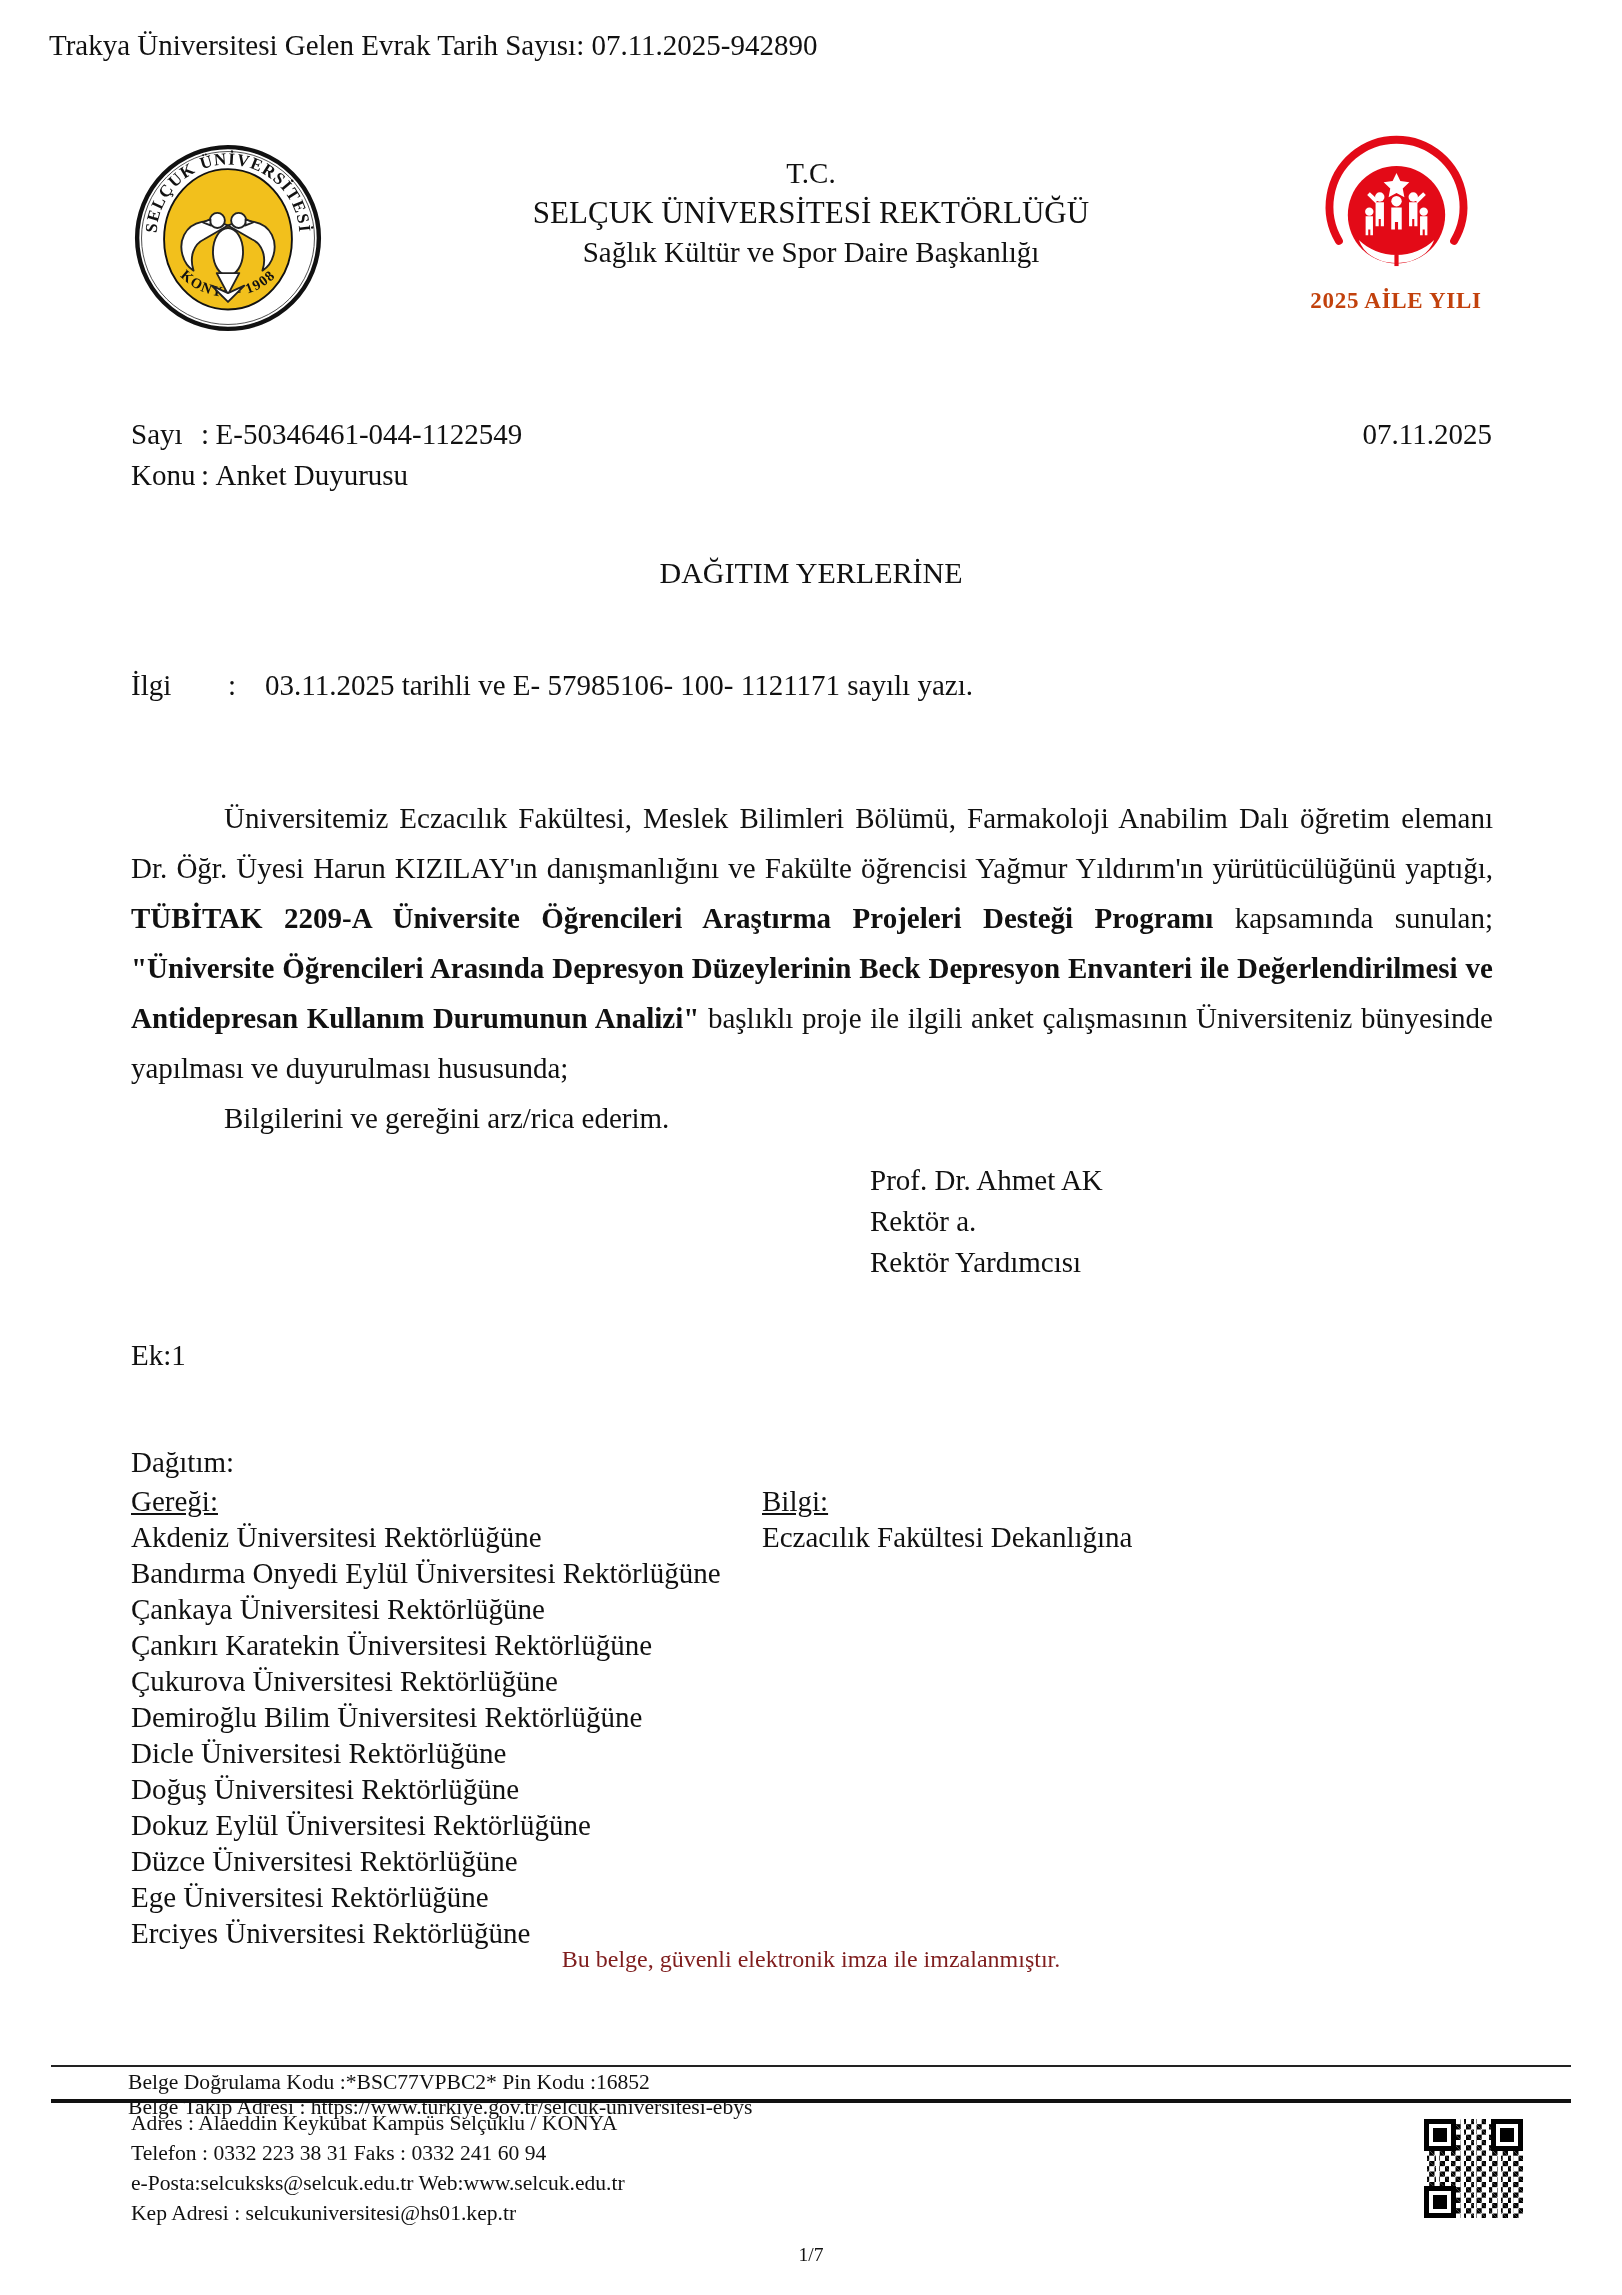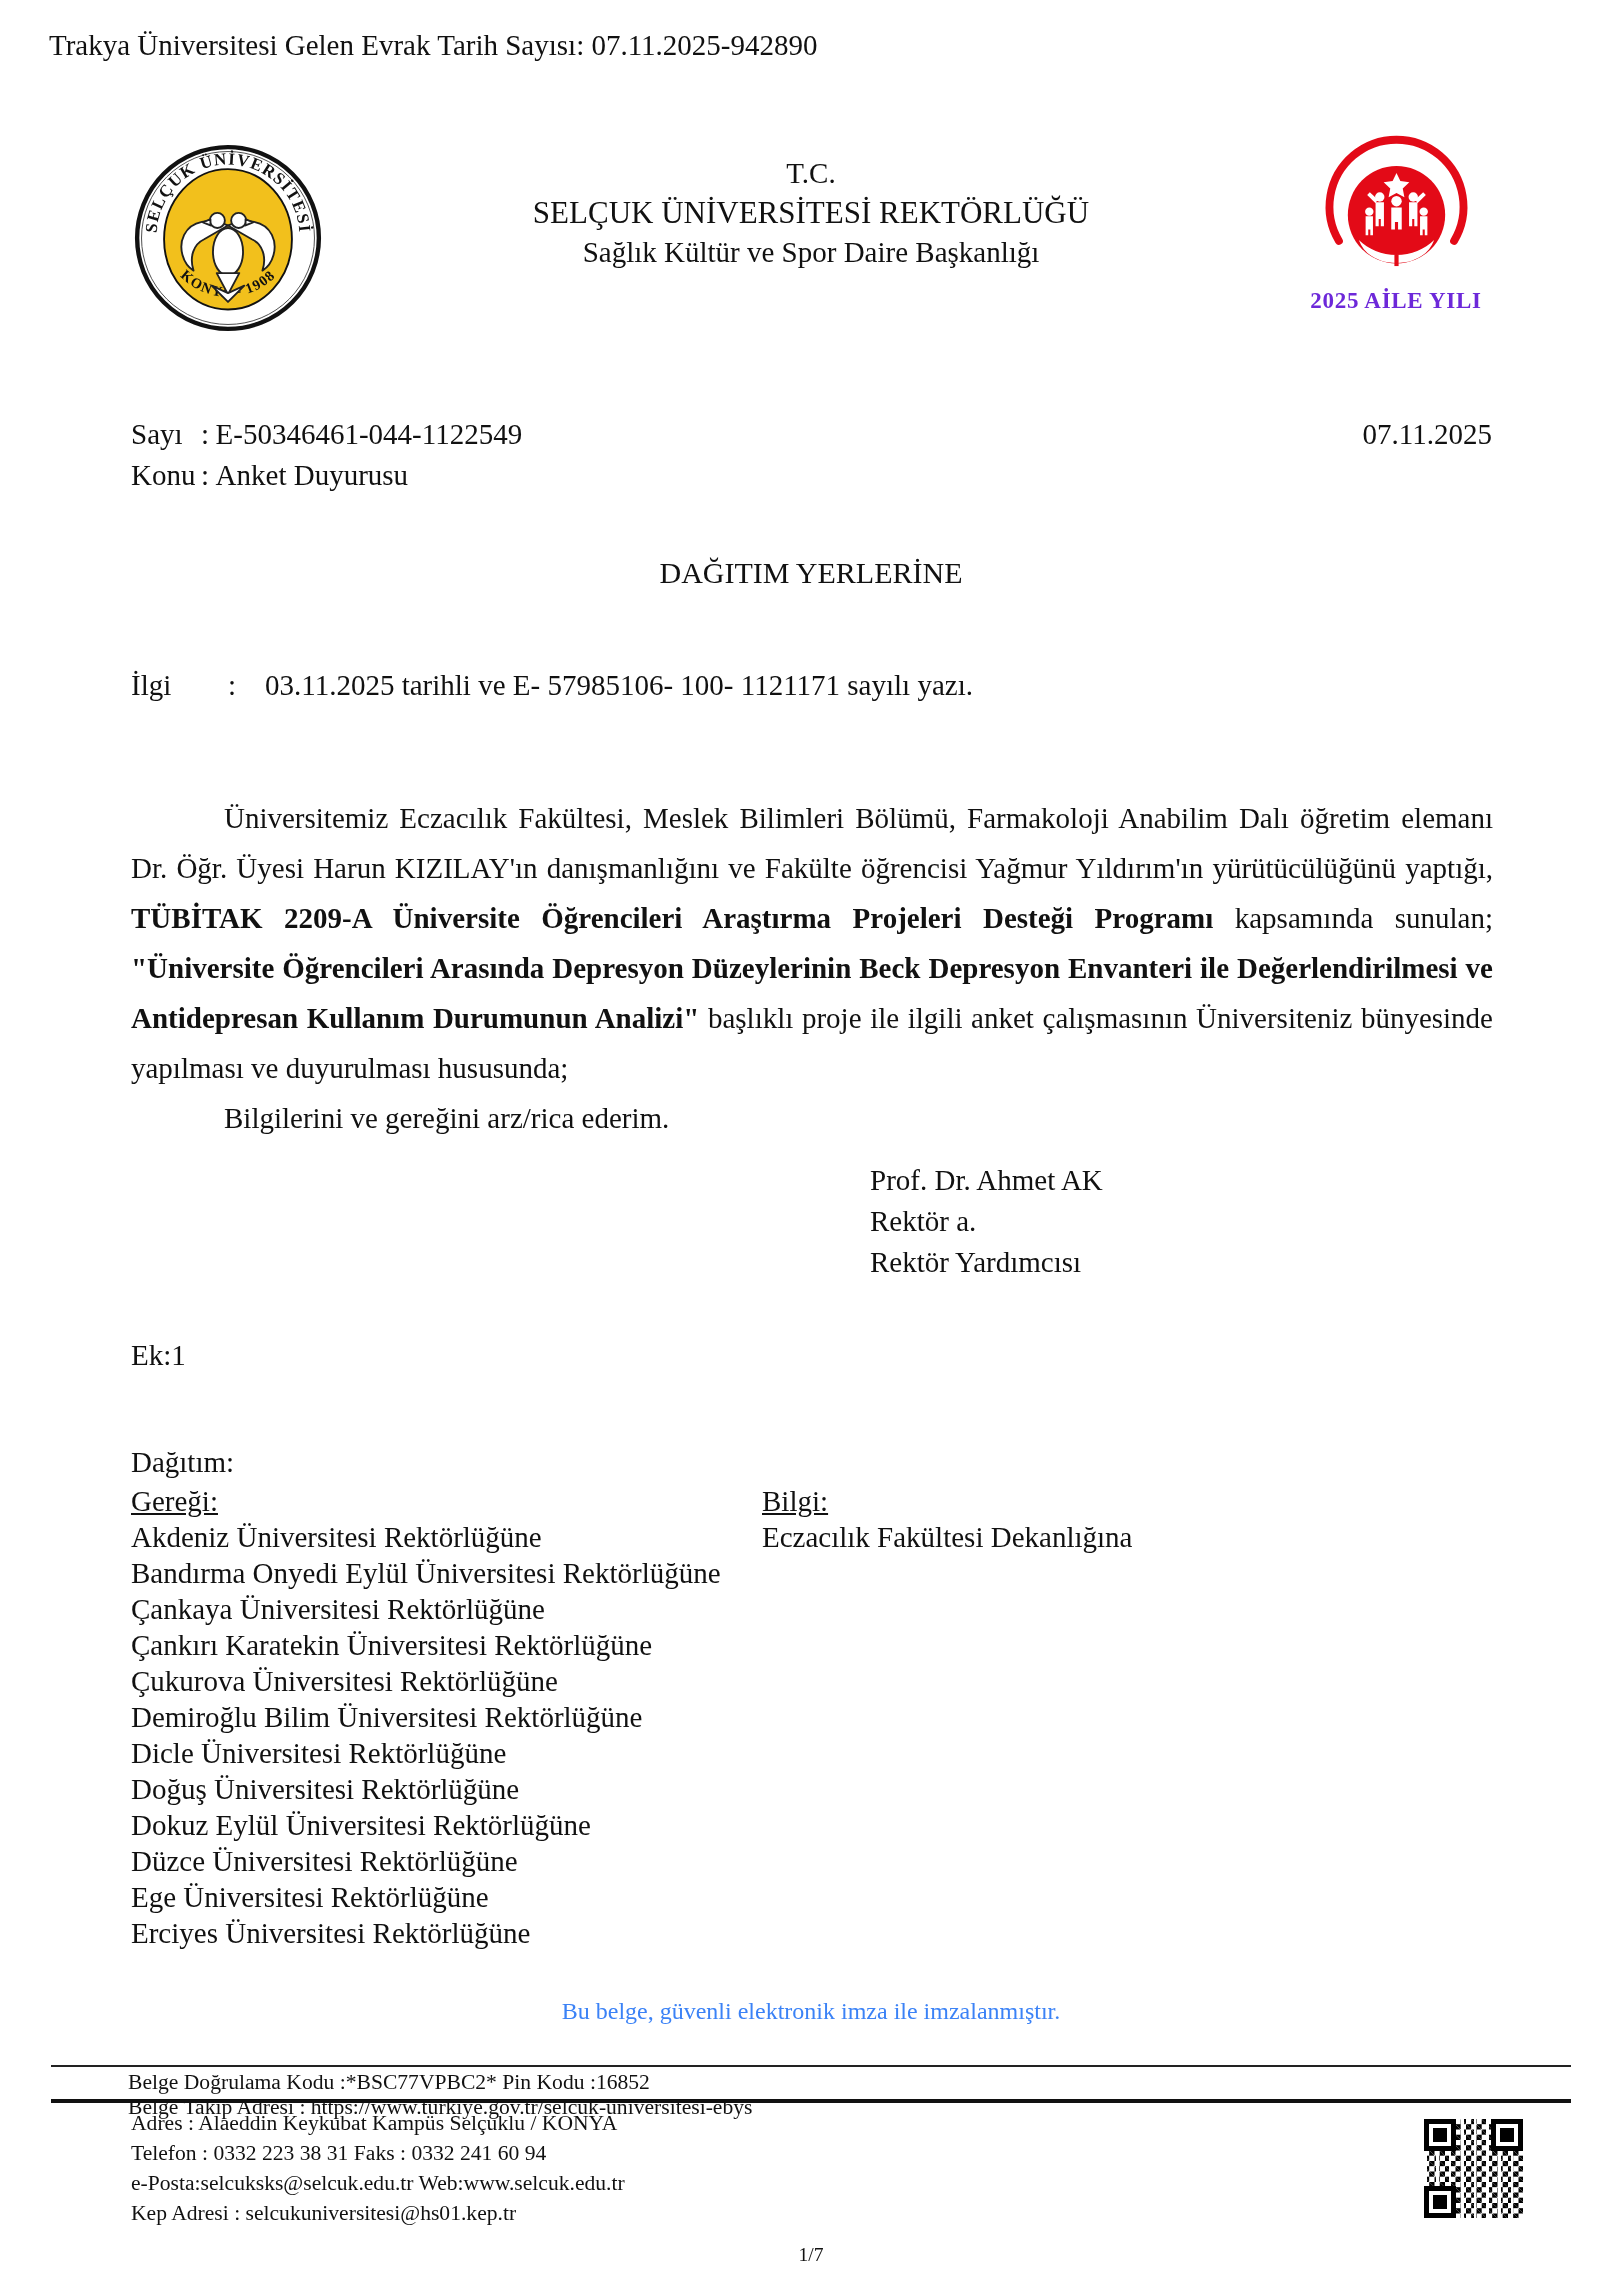--- a/index.html
+++ b/index.html
@@ -47,21 +47,21 @@
 
   .ek{left:131px;top:1339px;font-size:29px;}
 
   .dist-heading{left:131px;top:1446px;font-size:29px;}
   .dist-col{font-size:29px;line-height:36px;}
   .dist-col .col-lbl{text-decoration:underline;}
   .geregi{left:131px;top:1483px;width:602px;}
   .bilgi{left:762px;top:1483px;width:550px;}
   .dist-item{min-height:36px;}
 
-  .esign{top:1998px;left:0;width:100%;text-align:center;font-size:24px;color:#3b82f6;}
+  .esign{top:1946px;left:0;width:100%;text-align:center;font-size:24px;color:#7f1d1d;}
 
   .rule-thin{left:51px;right:51px;top:2065px;height:2px;background:#222;}
   .rule-thick{left:51px;right:51px;top:2099px;height:3.9px;background:#111;}
   .verify{left:128px;right:55px;top:2070px;display:flex;justify-content:space-between;font-size:21.6px;flex-direction:column;}
 
   .footer-left{left:131px;top:2108px;font-size:21.6px;line-height:30px;}
   .footer-right{right:221px;top:2111px;font-size:21.6px;line-height:31px;text-align:right;}
   .footer-tel{margin-top:12.4px;}
 
   .qr{right:99px;top:2119px;width:99px;height:99px;
@@ -138,21 +138,21 @@
         <path d="M91 165 h14 v36 h-5 v-11 h-4 v11 h-5 z"></path>
         <circle cx="202" cy="156" r="8"></circle>
         <path d="M195 165 h14 v36 h-5 v-11 h-4 v11 h-5 z"></path>
       </g>
       <g fill="#fff">
         <path d="M150 254 C116 254 88 238 78 210 C96 228 122 238 150 239 Z"></path>
         <path d="M150 254 C184 254 212 238 222 210 C204 228 178 238 150 239 Z"></path>
       </g>
       <path d="M146 238 h8 v22 h-8 z" fill="#e30a17"></path>
     </svg>
-    <div class="aile-caption" style="color:#6d28d9;">2025 AİLE YILI</div>
+    <div class="aile-caption" style="color:#c2410c;">2025 AİLE YILI</div>
   </div>
 
   <div class="abs meta">
     <div class="meta-row">
       <span class="meta-lbl">Sayı</span>
       <span class="meta-colon">:</span>
       <span>E-50346461-044-1122549</span>
       <span class="meta-date">07.11.2025</span>
     </div>
     <div class="meta-row">

